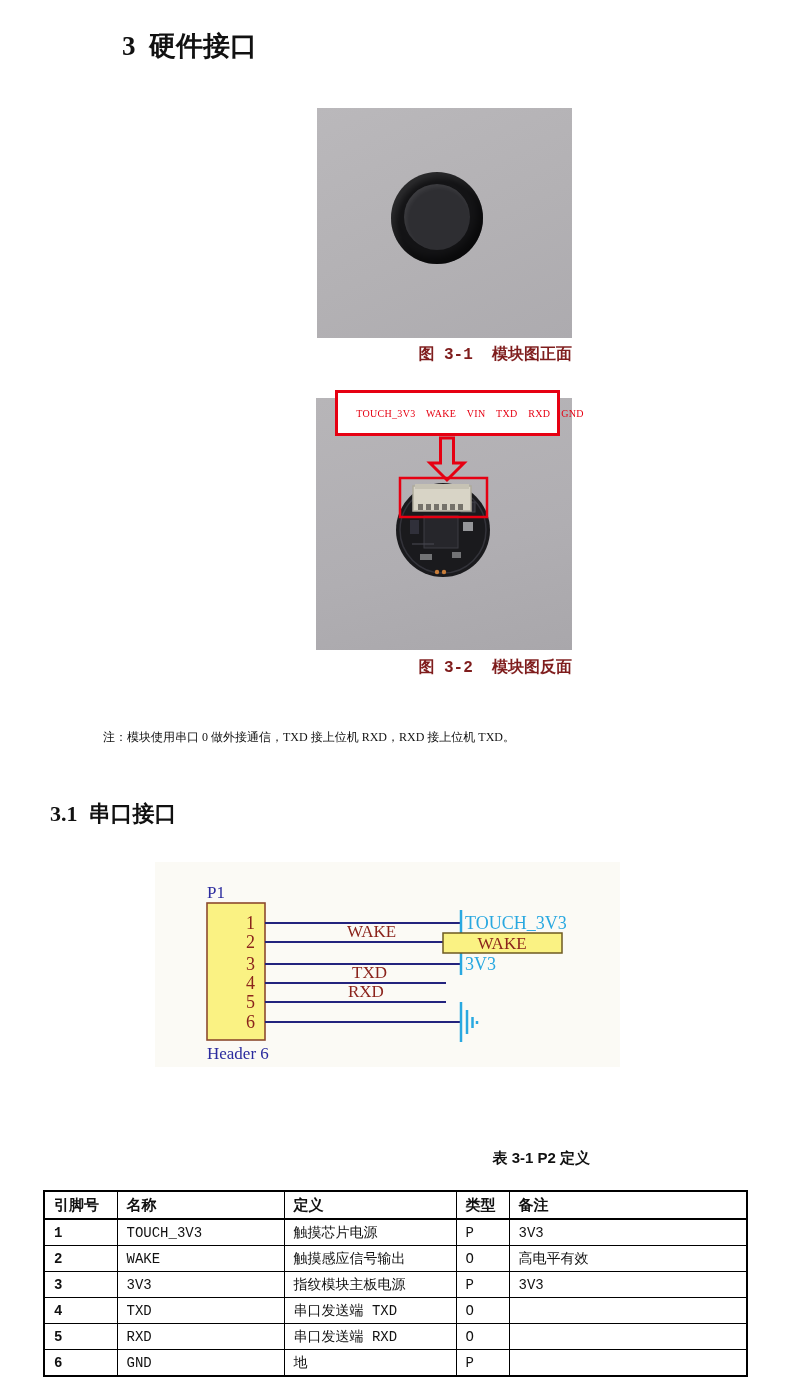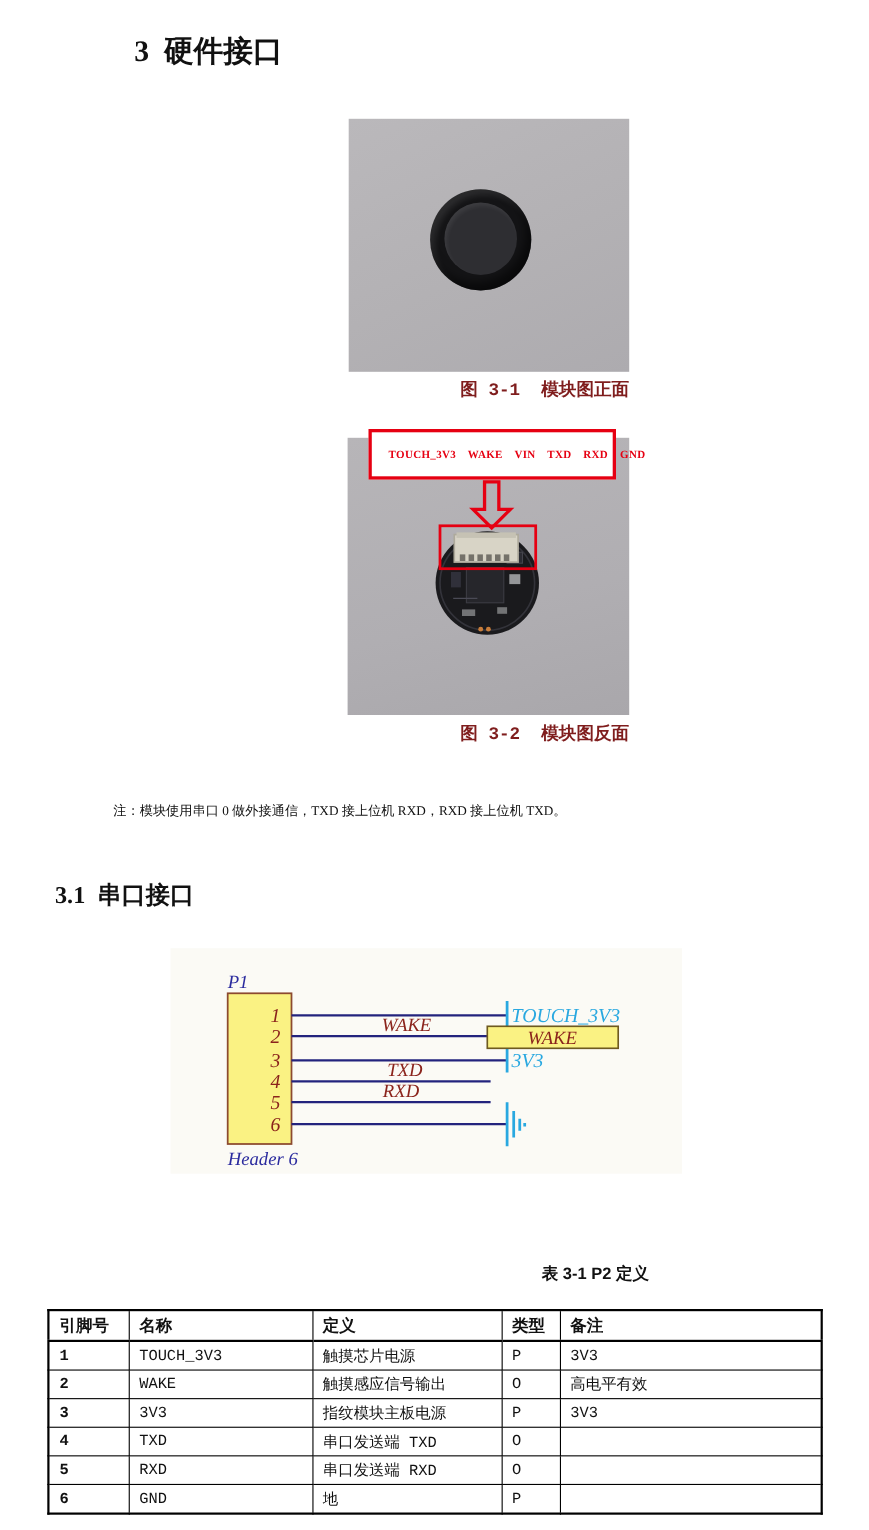--- a/index.html
+++ b/index.html
@@ -24,27 +24,27 @@
   .cap3{left:160px;top:1080px;width:430px;font-size:15px;}
   .tbl-title{position:absolute;left:160px;top:1149px;width:430px;text-align:right;
            font-family:"Liberation Sans","DejaVu Sans",sans-serif;font-weight:bold;font-size:15px;white-space:pre;}
 
   
   .photo2{position:absolute;left:316px;top:398px;width:256px;height:252px;
           background:linear-gradient(165deg,#b7b5b8 0%,#b0aeb2 60%,#a9a7ab 100%);}
   .photo2 svg{position:absolute;left:0;top:0;}
   .pinbox{position:absolute;left:19px;top:-8px;width:225px;height:46px;background:#ffffff;
           border:3px solid #e60012;box-sizing:border-box;display:flex;align-items:center;justify-content:center;
-          color:#e60012;font-weight:bold;font-size:10px;letter-spacing:.3px;word-spacing:8px;white-space:pre;
+          color:#e60012;font-weight:normal;font-size:10px;letter-spacing:.3px;word-spacing:8px;white-space:pre;
           font-family:"Liberation Serif","DejaVu Serif",serif;padding-left:45px;}
 
   .note{position:absolute;left:103px;top:729px;width:620px;font-size:12px;margin:0;}
 
   
-  .schematic{position:absolute;left:155px;top:862px;width:465px;height:205px;background:#fbfaf5;font-style:italic;}
+  .schematic{position:absolute;left:155px;top:862px;width:465px;height:205px;background:#fbfaf5;}
   .schematic text{font-family:"Liberation Serif","DejaVu Serif",serif;}
 
   
   .pintable{position:absolute;left:43px;top:1190px;width:703px;border-collapse:collapse;
             table-layout:fixed;border:2.5px solid #000;}
   .pintable th,.pintable td{border:1.5px solid #000;overflow:hidden;white-space:pre;}
   .pintable th{height:26px;text-align:left;padding:0 0 0 9px;font-size:15px;
             font-family:"Liberation Sans","DejaVu Sans",sans-serif;border-bottom:2.5px solid #000;}
   .pintable td{height:25px;padding:0 0 0 9px;font-size:14px;
             font-family:"Liberation Mono","DejaVu Sans Mono",monospace;}

